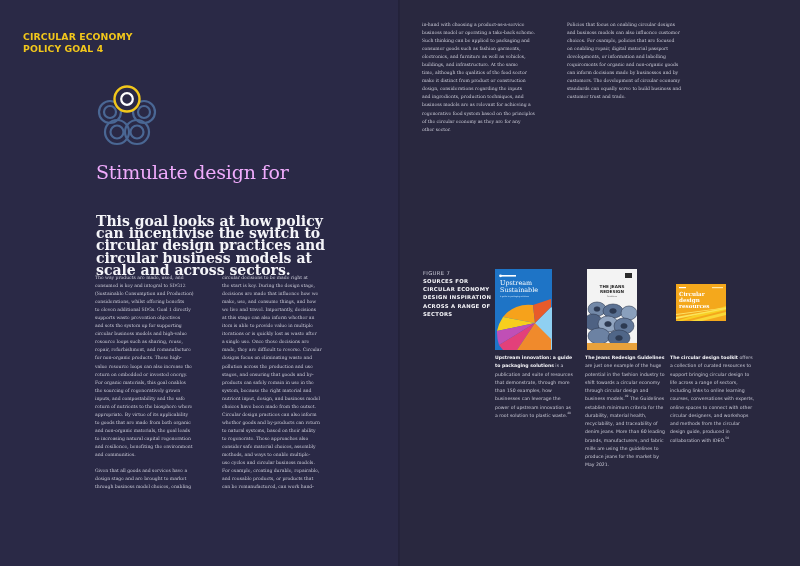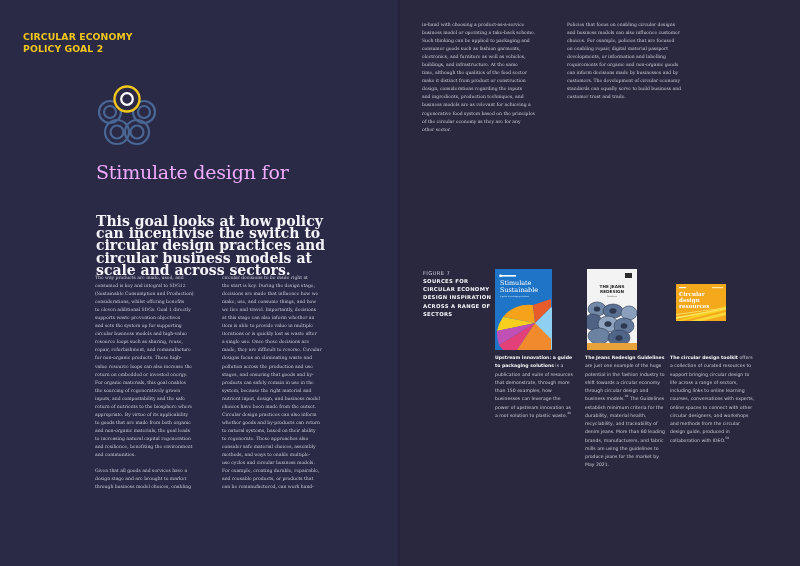--- a/index.html
+++ b/index.html
@@ -38,21 +38,21 @@
   sup { font-size: 3px; vertical-align: super; line-height: 0; }
 </style>
 </head>
 <body>
 
 <div class="spread">
 
   <div class="page-left">
     <div class="kicker">
       <div>CIRCULAR ECONOMY</div>
-      <div>POLICY GOAL 2</div>
+      <div>POLICY GOAL 4</div>
     </div>
 
     <svg class="goal-icon" viewBox="0 0 70 66">
       <g fill="none" stroke="#4a6794" stroke-width="2.2">
         <circle cx="18" cy="30" r="11"></circle>
           <circle cx="18" cy="30" r="6"></circle>
         <circle cx="52" cy="30" r="11"></circle>
           <circle cx="52" cy="30" r="6"></circle>
         <circle cx="25" cy="50" r="12"></circle>
           <circle cx="25" cy="50" r="6.5"></circle>
@@ -171,21 +171,21 @@
         <path d="M 56 38 A 25 25 0 0 1 56 81 L 40 81 L 40 54 Z" fill="#8fd0f2"></path>
         <path d="M 40 54 L 8 48 A 32 32 0 0 1 38 36 Z" fill="#f6a21b"></path>
         <path d="M 40 54 L 2 62 A 38 38 0 0 1 8 48 Z" fill="#f7cf1e"></path>
         <path d="M 40 54 L 4 76 A 40 40 0 0 1 2 62 Z" fill="#c04fb6"></path>
         <path d="M 40 54 L 22 81 L 8 81 L 4 76 Z" fill="#e3407a"></path>
         <path d="M 40 54 L 56 70 L 56 81 L 22 81 Z" fill="#f08a2c"></path>
         <path d="M 38 36 L 40 54 L 56 38 L 56 30 Z" fill="#e85b2a"></path>
       </g>
     </svg>
     <div style="position:absolute;left:5px;top:11px;font-family:'DejaVu Serif',serif;font-size:6.4px;line-height:7px;color:#ffffff;">
-      <div>Stimulate</div>
+      <div>Upstream</div>
       <div>Sustainable</div>
     </div>
     <div style="position:absolute;left:5px;top:26px;font-family:'DejaVu Sans',sans-serif;font-size:1.9px;color:#d6ebff;">A guide to packaging solutions</div>
   </div>
 
   <div class="cover cover-jeans">
     <svg width="50" height="81" viewBox="0 0 50 81">
       <rect width="50" height="81" fill="#f3f3f3"></rect>
       <rect x="38" y="4" width="7" height="5" fill="#2b2b2b"></rect>
       <g stroke="#2f3b52" stroke-width="0.6">

